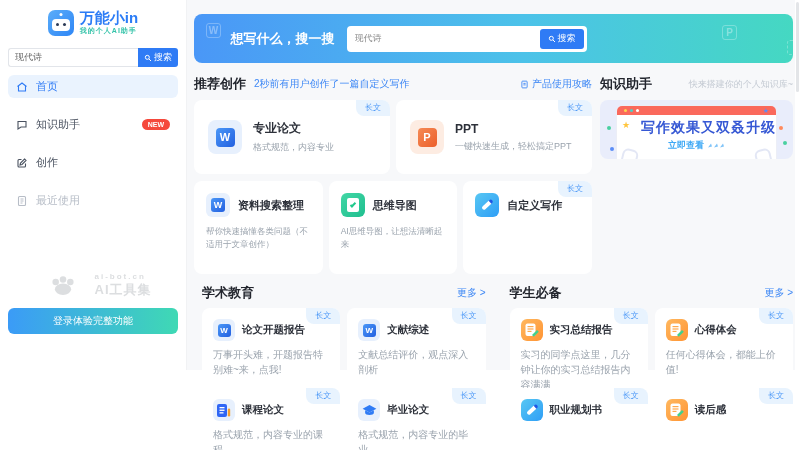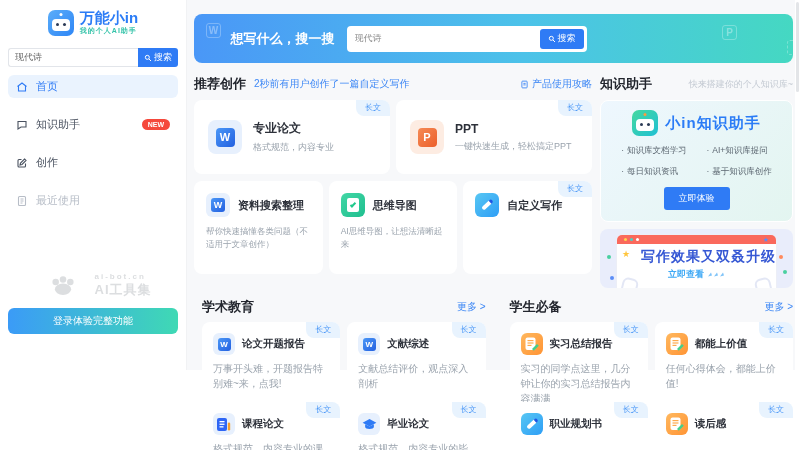--- a/index.html
+++ b/index.html
@@ -340,35 +340,20 @@
           </div>
         </div>
       </section>
 
       <section class="right-col">
         <div class="col-head">
           <span class="h-title">知识助手</span>
           <span class="hint">快来搭建你的个人知识库~</span>
         </div>
 
-        <div class="kcard">
-          <div class="k-head">
-            <span class="robot green">
-                <i class="eyes"></i>
-              </span>
-            <span class="k-title">小in知识助手</span>
-          </div>
-          <div class="k-features">
-            <span class="kfeat">知识库文档学习</span>
-            <span class="kfeat">AI+知识库提问</span>
-            <span class="kfeat">每日知识资讯</span>
-            <span class="kfeat">基于知识库创作</span>
-          </div>
-          <button class="k-cta">立即体验</button>
-        </div>
 
         <div class="promo">
           <span class="conf c1"></span>
           <span class="conf c2"></span>
           <span class="conf c3"></span>
           <span class="conf c4"></span>
           <div class="promo-window">
             <div class="promo-bar">
               <span class="dot dot1"></span>
               <span class="dot dot2"></span>
@@ -479,21 +464,21 @@
             <div class="bc-head">
               <span class="ic ic22 bg-orange">
                 <svg width="14" height="14" viewBox="0 0 14 14">
                     <rect width="10" height="12.5" x="0.5" y="0.5" rx="2" fill="#fff"></rect>
                     <rect x="2.5" y="3" width="6" height="1.2" fill="#ffa94d"></rect>
                     <rect x="2.5" y="5.4" width="6" height="1.2" fill="#ffa94d"></rect>
                     <rect x="2.5" y="7.8" width="4" height="1.2" fill="#ffa94d"></rect>
                     <path d="M7 12 L12 7 L13.8 8.8 L8.8 13.8 Z" fill="#43cf8c"></path>
                   </svg>
                 </span>
-              <span class="bc-title">都能上价值</span>
+              <span class="bc-title">心得体会</span>
             </div>
             <div class="bc-desc">任何心得体会，都能上价值!</div>
           </div>
           <div class="bcard">
             <span class="badge">长文</span>
             <div class="bc-head">
               <span class="ic ic22 bg-pen">
                   <i class="pen"></i>
                 </span>
               <span class="bc-title">职业规划书</span>

